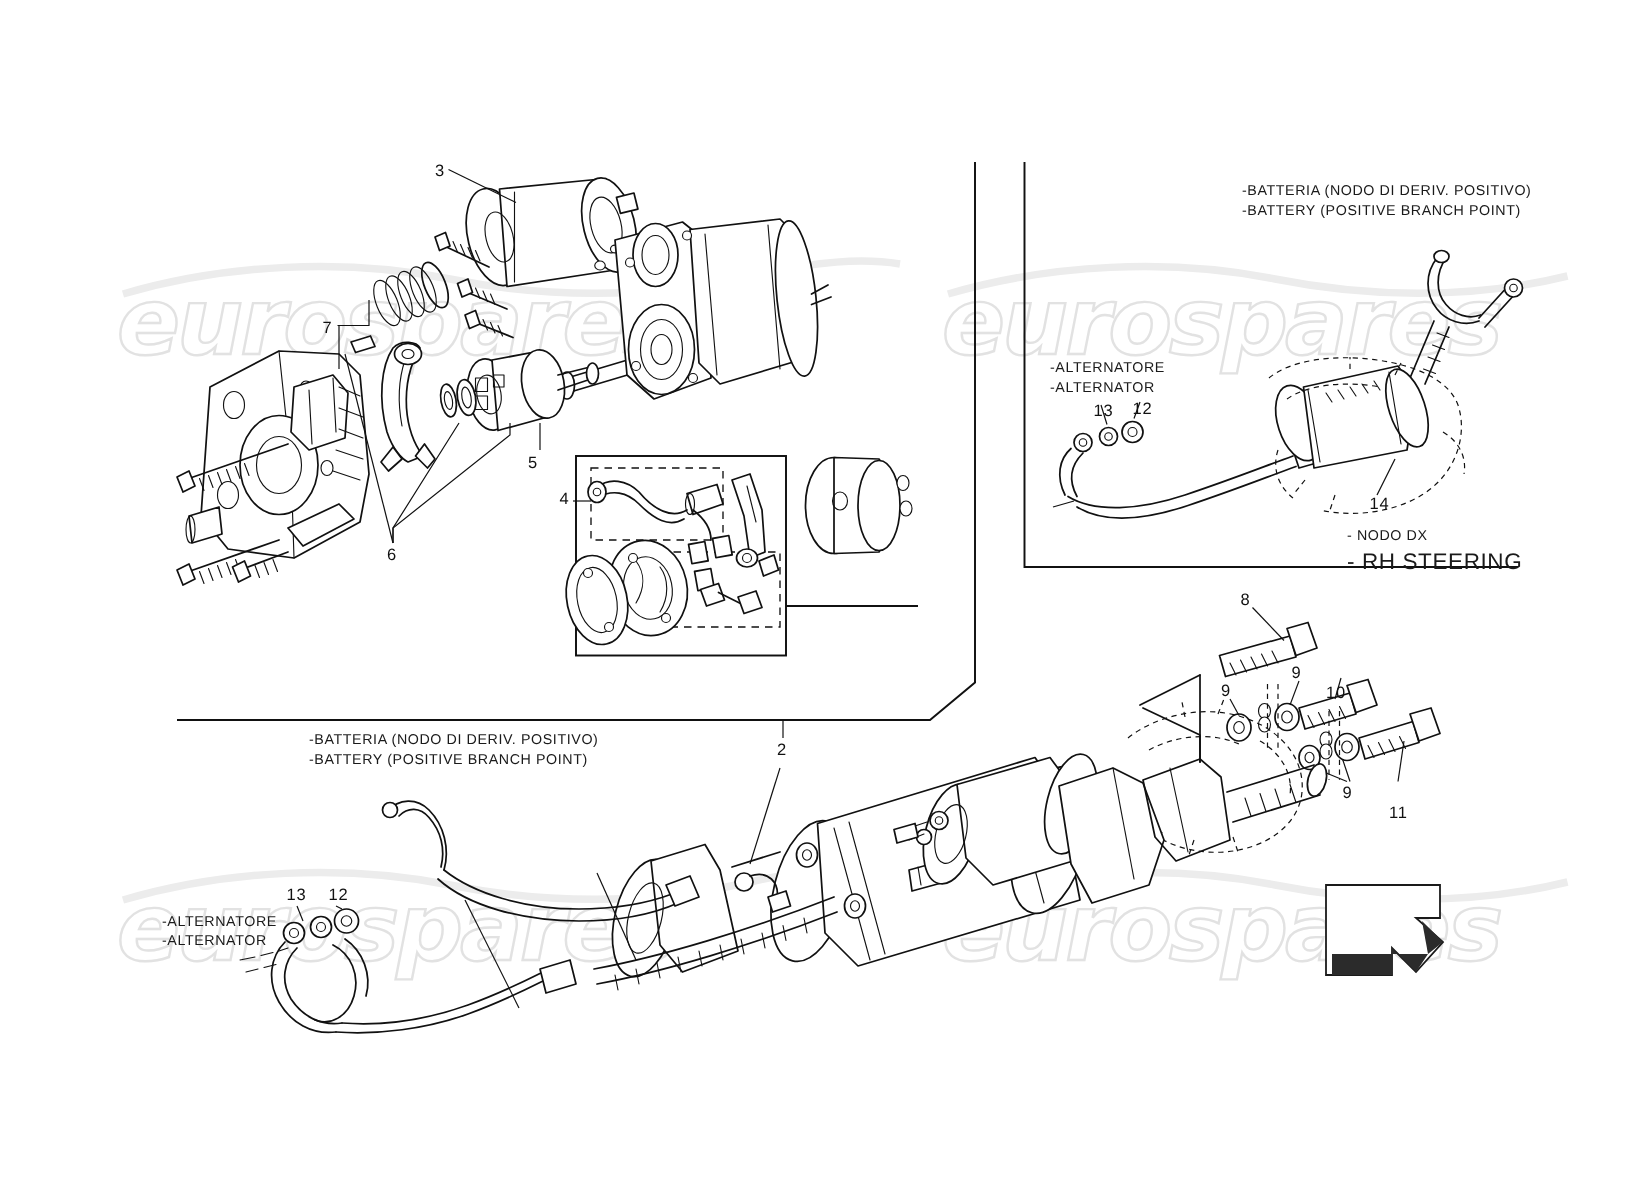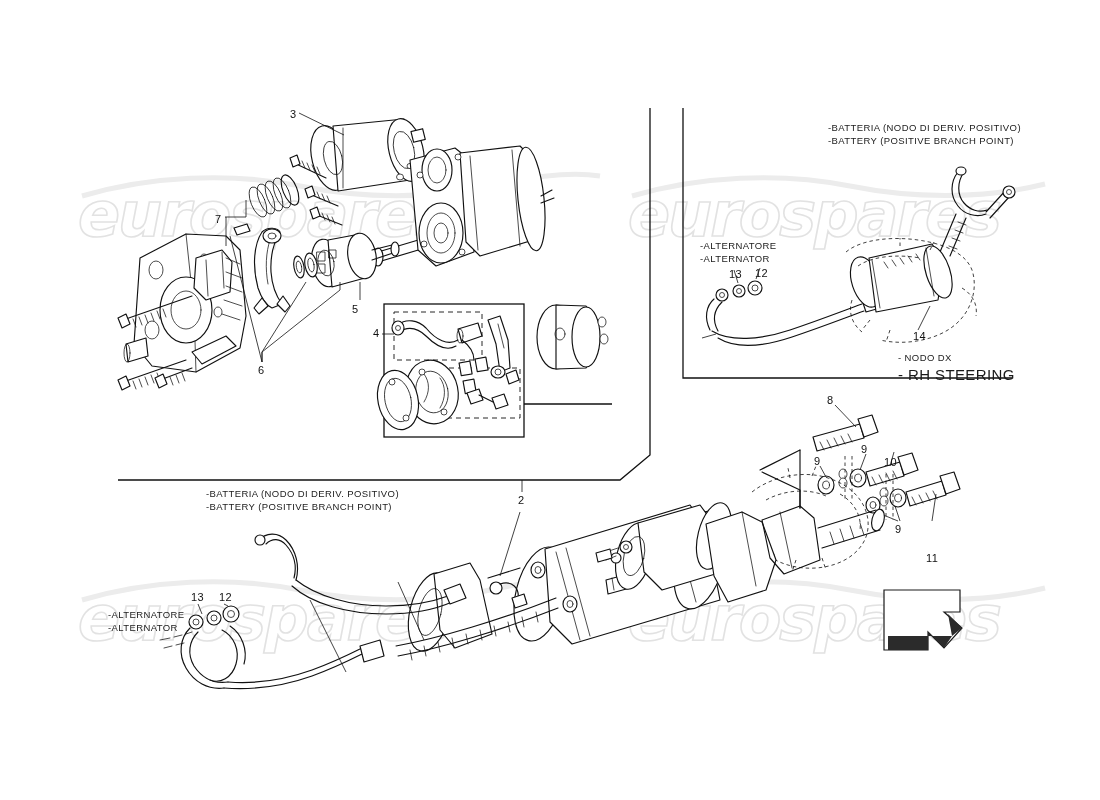--- a/index.html
+++ b/index.html
@@ -539,18 +539,18 @@
   <div class="num" style="left:258px;top:364px;font-size:11px;">6</div>
   <div class="num" style="left:373px;top:327px;font-size:11px;">4</div>
   <div class="num" style="left:729px;top:268px;font-size:11px;">13</div>
   <div class="num" style="left:755px;top:267px;font-size:11px;">12</div>
   <div class="num" style="left:913px;top:330px;font-size:11px;">14</div>
   <div class="num" style="left:827px;top:394px;font-size:11px;">8</div>
   <div class="num" style="left:814px;top:455px;font-size:11px;">9</div>
   <div class="num" style="left:861px;top:443px;font-size:11px;">9</div>
   <div class="num" style="left:884px;top:440px;font-size:11px;margin-top:16px;">10</div>
   <div class="num" style="left:895px;top:523px;font-size:11px;">9</div>
-  <div class="num" style="left:926px;top:552px;font-size:11px;">11</div>
+  <div class="num" style="left:926px;top:536px;font-size:11px;">11</div>
   <div class="num" style="left:518px;top:494px;font-size:11px;">2</div>
   <div class="num" style="left:191px;top:591px;font-size:11px;">13</div>
   <div class="num" style="left:219px;top:591px;font-size:11px;">12</div>
 
 </div>
 
 </body></html>

